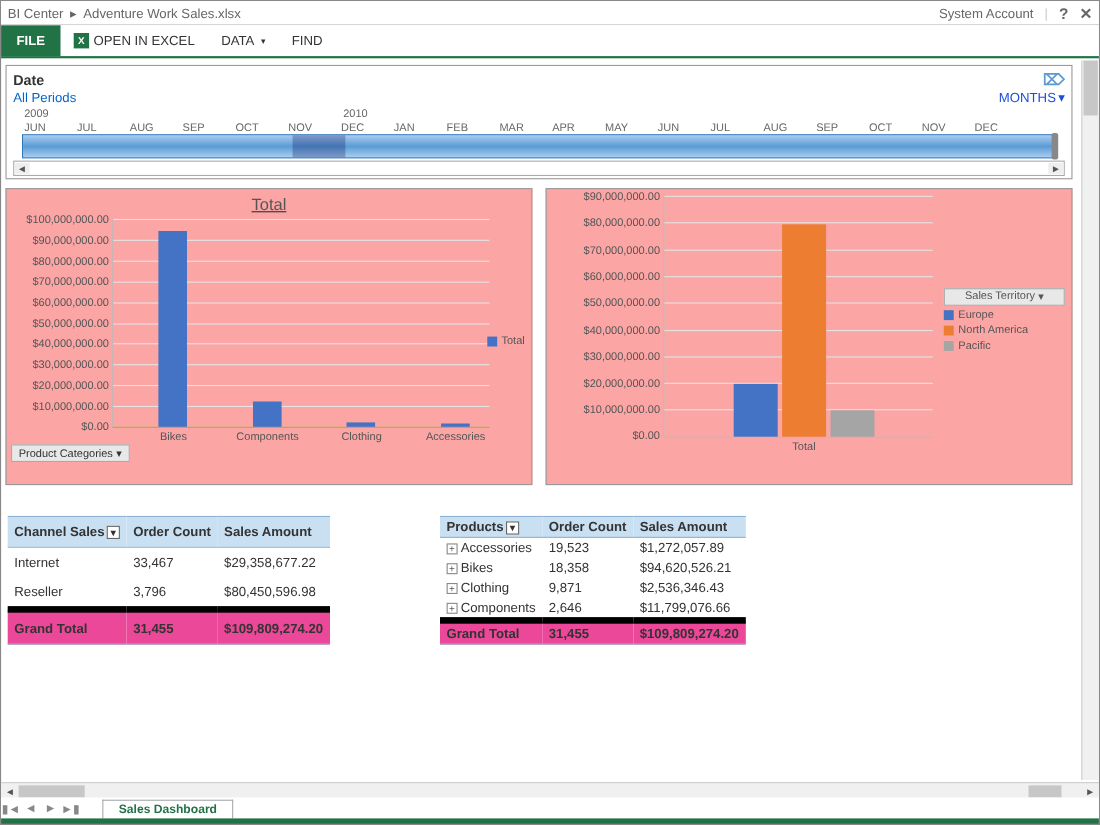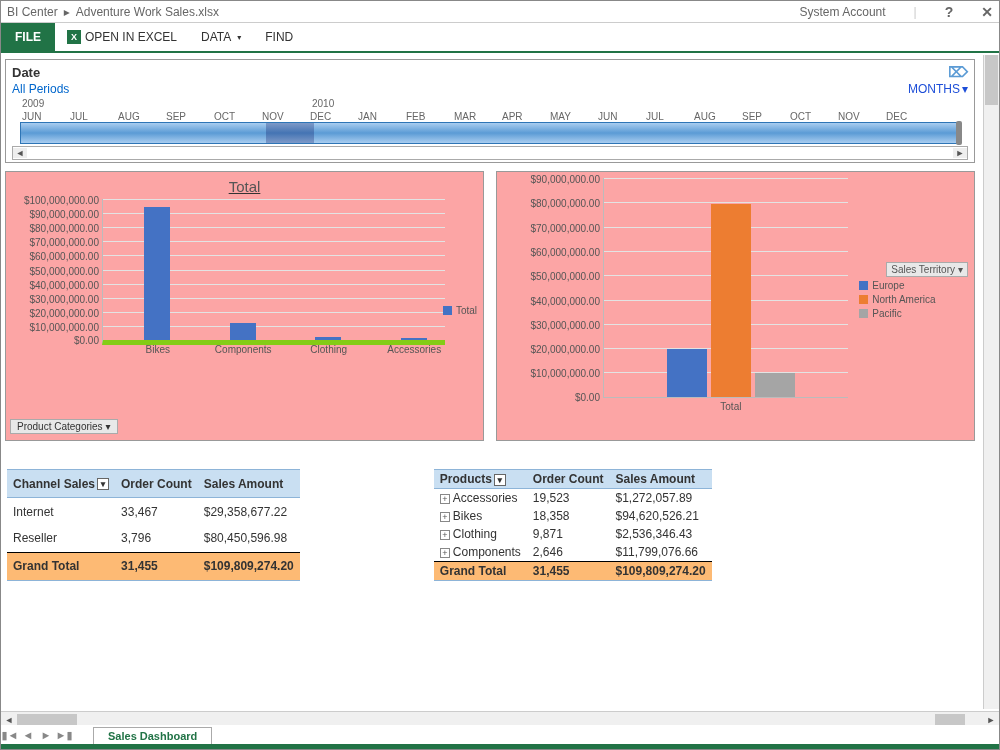--- a/index.html
+++ b/index.html
@@ -1,19 +1,19 @@
 <!DOCTYPE html>
 <html><head>
 <meta charset="utf-8">
 <style>
 * { box-sizing: border-box; margin: 0; padding: 0; }
 body { font-family: "Segoe UI", Tahoma, sans-serif; font-size: 12px; color: #333; background: #fff; width: 1000px; height: 750px; overflow: hidden; position: relative; border: 1px solid #888;}
 .breadcrumb-bar { height: 22px; background: #fff; border-bottom: 1px solid #ccc; display: flex; align-items: center; padding: 0 6px; font-size: 12px; justify-content: space-between; }
 .breadcrumb-left { display: flex; align-items: center; gap: 6px; color: #666;}
-.breadcrumb-right { display: flex; align-items: center; gap: 28px; color: #666;}
+.breadcrumb-right { display: flex; align-items: center; gap: 10px; color: #666;}
 .breadcrumb-right .icon { font-size: 14px; font-weight: bold; cursor: pointer; }
 .ribbon { height: 30px; background: #fff; display: flex; align-items: stretch; border-bottom: 2px solid #217346; font-size: 12px; }
 .ribbon .tab { padding: 6px 12px; color: #333; cursor: pointer; display:flex; align-items:center; gap:4px;}
 .ribbon .tab.file { background: #217346; color: #fff; font-weight: bold; padding: 6px 14px;}
 .excel-icon { width:14px; height:14px; background:#217346; color:#fff; font-size:9px; font-weight:bold; display:inline-flex; align-items:center; justify-content:center;}
 .main-area { position: absolute; top: 54px; left:0; right:16px; bottom: 40px; overflow: hidden; padding: 4px 8px 0 4px;}
 .vscroll { position:absolute; top:54px; right:0; width:16px; bottom:40px; background:#f0f0f0; border-left:1px solid #ccc;}
 .vscroll .thumb{ position:absolute; top:0; left:1px; right:1px; height:50px; background:#c7c7c7;}
 .timeline-panel { border: 1px solid #999; padding: 4px 6px 2px 6px; margin-bottom: 8px; background:#fff;}
 .timeline-header{ display:flex; justify-content:space-between; align-items:center; font-weight:bold; font-size:13px;}
@@ -27,38 +27,38 @@
 .timeline-bar-wrap{ position:relative; height:22px; margin:0 8px 2px 8px; border:1px solid #2e75b6; background: linear-gradient(#a9cdf0,#5b9bd5,#a9cdf0);}
 .timeline-bar-wrap .sel{ position:absolute; top:0; bottom:0; left:245px; width:48px; background:rgba(0,0,80,0.25);}
 .timeline-bar-wrap .handle{ position:absolute; right:-3px; top:-2px; bottom:-2px; width:6px; background:#888; border-radius:2px;}
 .timeline-scroll{ display:flex; align-items:center; height:14px; border:1px solid #aaa; margin:0 0 0 0;}
 .timeline-scroll .arrow{ width:14px; text-align:center; font-size:9px; color:#555; background:#eee;}
 .timeline-scroll .track{ flex:1; position:relative;}
 .timeline-scroll .track .thumb{ position:absolute; left:0; width:67%; top:0; bottom:0; background:#ddd;}
 .charts-row{ display:flex; gap:12px; }
 .chart-box{ border:1px solid #999; flex:1; position:relative; padding:6px; height:270px; background:#fca5a5;text-decoration:underline;}
 .chart-title{ text-align:center; font-size:15px; color:#555; margin-bottom:4px;}
-.chart-plot{ position:relative; height:146px; margin-left:90px; margin-right:32px; border-left:1px solid #bbb; border-bottom:5px solid #84cc16;}
+.chart-plot{ position:relative; height:190px; margin-left:90px; margin-right:32px; border-left:1px solid #bbb; border-bottom:1px solid #84cc16;}
 .chart-plot2{ position:relative; height:220px; margin-left:100px; margin-right:120px; border-left:1px solid #bbb; border-bottom:1px solid #bbb;}
 .gridline{ position:absolute; left:0; right:0; border-top:1px solid #e3e3e3;}
 .yaxis{ position:absolute; left:-92px; width:88px; text-align:right; font-size:10px; color:#555; transform:translateY(-50%);}
 .bar{ position:absolute; bottom:0; background:#4472c4; width:26px;}
 .bar.orange{ background:#ed7d31;}
 .bar.grey{ background:#a5a5a5;}
 .xcat{ position:absolute; top:100%; font-size:10px; color:#555; text-align:center; transform:translateX(-50%); margin-top:4px; width:80px;}
 .legend{ position:absolute; font-size:10px; color:#555;}
 .legend .item{ display:flex; align-items:center; gap:4px; margin:3px 0;}
 .legend .swatch{ width:9px; height:9px;}
-.legend-title-btn{ background:#e8e8e8; border:1px solid #aaa; font-size:10px; padding:1px 4px; display:inline-flex; align-items:flex-start; gap:3px; cursor:pointer;margin-left:27px;}
-.filter-btn{ position:absolute; left:4px; bottom:6px; background:#e8e8e8; border:1px solid #aaa; font-size:10px; padding:1px 6px; display:inline-flex; align-items:center; gap:3px; cursor:pointer;text-align:center;}
-.tables-row{ display:flex; gap:94px; margin-top:28px; padding:0 2px;}
+.legend-title-btn{ background:#e8e8e8; border:1px solid #aaa; font-size:10px; padding:1px 18px; display:inline-flex; align-items:flex-start; gap:3px; cursor:pointer;}
+.filter-btn{ position:absolute; left:4px; bottom:20px; background:#e8e8e8; border:1px solid #aaa; font-size:10px; padding:1px 6px; display:inline-flex; align-items:center; gap:3px; cursor:pointer;text-align:center;}
+.tables-row{ display:flex; gap:60px; margin-top:28px; padding:0 2px;}
 .pivot{ font-size:12px; border-collapse:collapse;}
 .pivot th, .pivot td{ padding:2px 6px; text-align:left; white-space:nowrap;}
 .pivot .h{ background:#c9dff2; font-weight:bold; border-top:1px solid #8db4d8; border-bottom:1px solid #8db4d8;}
-.pivot .gt{ background:#fdba74; font-weight:bold; border-top:1px solid #000000; border-bottom:1px solid #8db4d8;}
+.pivot .gt{ background:#ec4899; font-weight:bold; border-top:6px solid #000000; border-bottom:1px solid #8db4d8;}
 .pivot .num{ text-align:left;}
 .dd{ display:inline-block; width:12px; height:12px; border:1px solid #666; font-size:9px; line-height:10px; text-align:center; vertical-align:middle; margin-left:2px; background:#fff;}
 .exp{ display:inline-block; width:10px; height:10px; border:1px solid #888; font-size:9px; line-height:8px; text-align:center; margin-right:3px; color:#555;}
 .hscroll-bar{ position:absolute; left:0; right:0; bottom:22px; height:16px; background:#f0f0f0; border-top:1px solid #ccc; display:flex; align-items:center;}
 .hscroll-bar .arrow{ width:16px; text-align:center; font-size:9px; color:#555;}
 .hscroll-bar .track{ flex:1; position:relative; height:100%;}
 .hscroll-bar .thumb{ position:absolute; left:0; width:60px; top:2px; bottom:2px; background:#c7c7c7;}
 .hscroll-bar .thumb2{ position:absolute; right:18px; width:30px; top:2px; bottom:2px; background:#c7c7c7;}
 .sheet-bar{ position:absolute; left:0; right:0; bottom:4px; height:20px; display:flex; align-items:center; background:#fff; font-size:11px;}
 .sheet-bar .nav{ width:18px; text-align:center; color:#888; cursor:pointer;}

